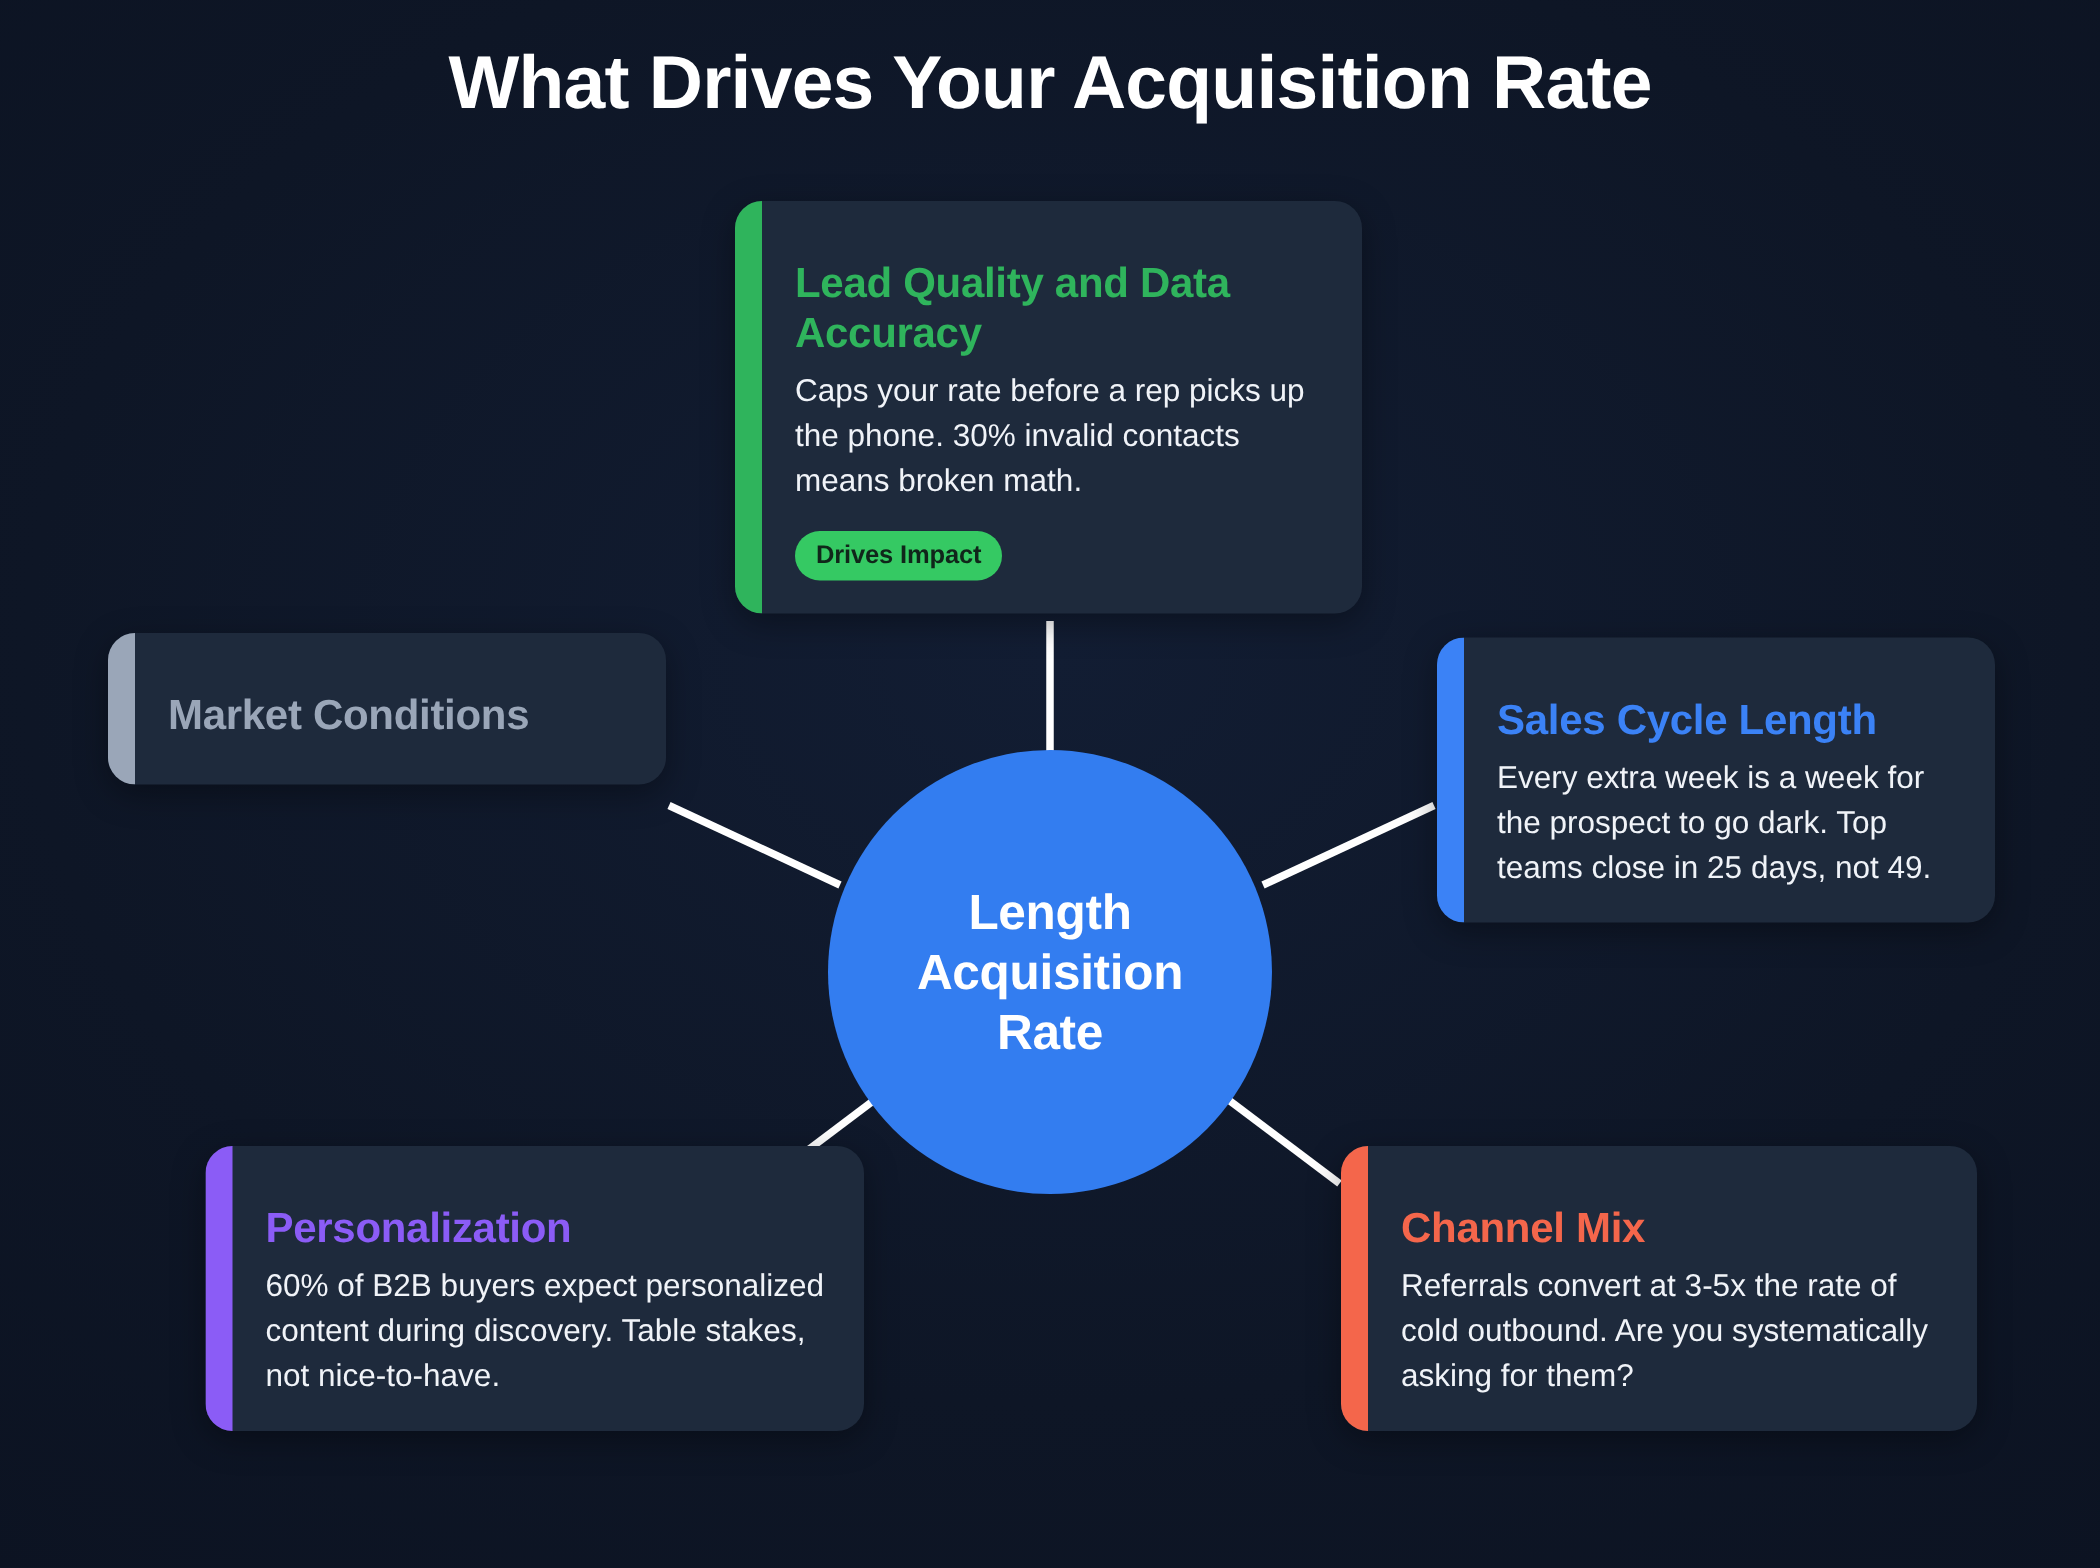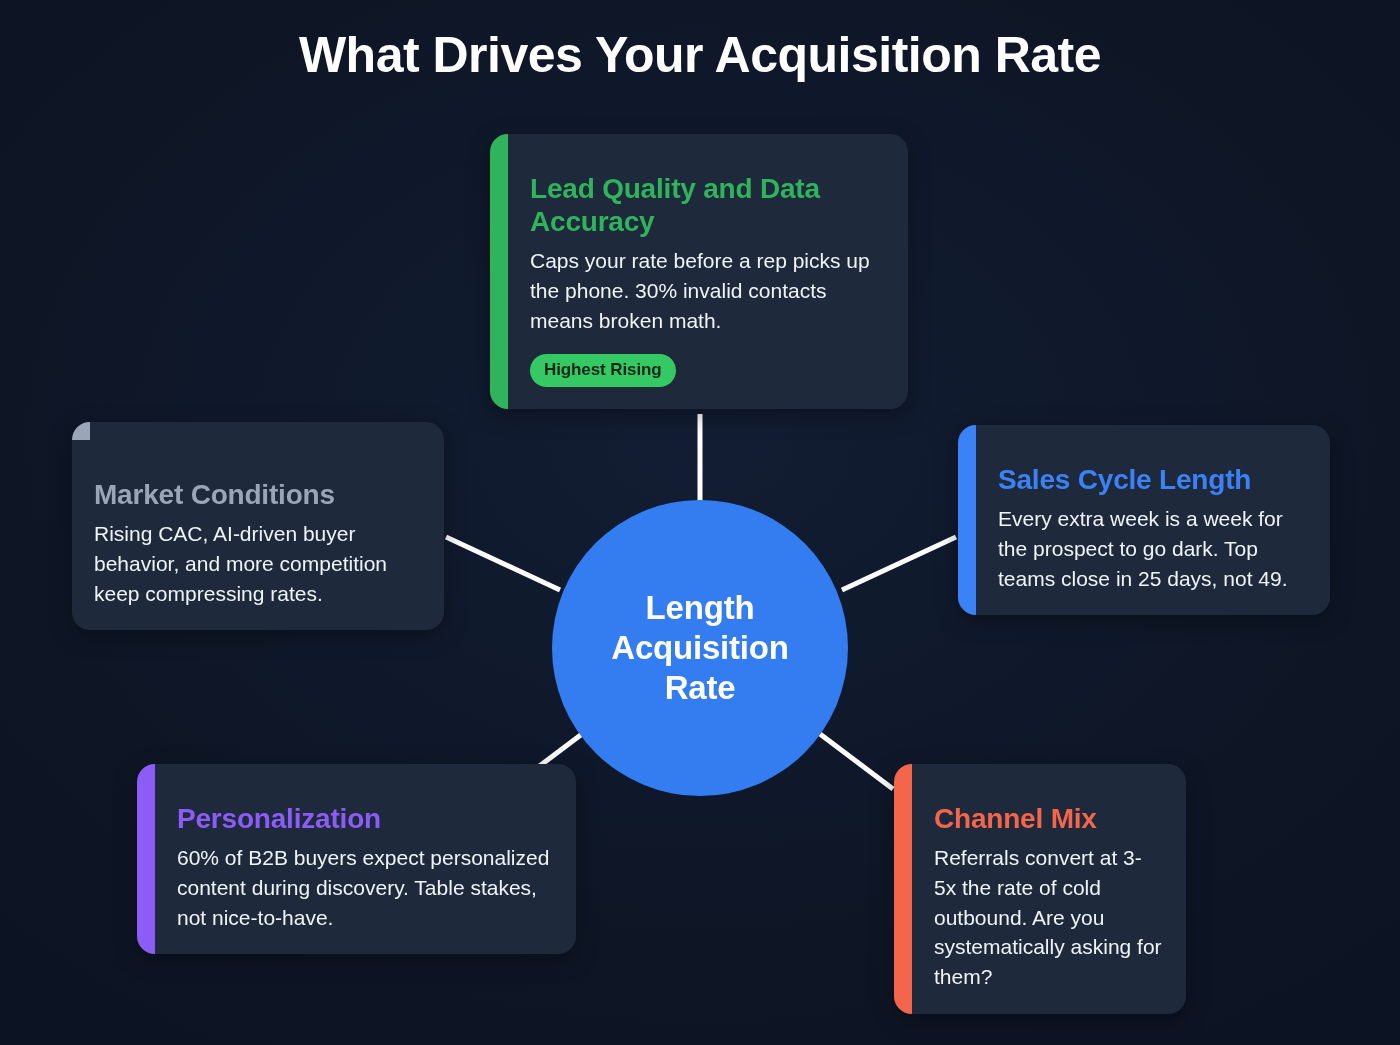--- a/index.html
+++ b/index.html
@@ -103,24 +103,24 @@
     border-radius: 999px;
     font-size: 17px;
     font-weight: 700;
     letter-spacing: -0.1px;
     color: #10261a;
     background: #35c963;
   }
 
   
   #card-lead-quality   { left: 490px; top: 134px;  width: 418px; }
-  #card-market         { left: 72px;  top: 422px;  width: 372px; flex-direction: column; }
+  #card-market         { left: 72px;  top: 422px;  width: 372px; }
   #card-sales-cycle    { left: 958px; top: 425px;  width: 372px; }
   #card-personalization{ left: 137px; top: 764px;  width: 439px; }
-  #card-channel-mix    { left: 894px; top: 764px;  width: 292px; }
+  #card-channel-mix    { left: 894px; top: 764px;  width: 424px; }
 
   #card-market .card-desc,
   #card-personalization .card-desc,
   #card-channel-mix .card-desc { font-size: 21px; }
 </style>
 </head>
 <body style="background-color: rgb(14, 22, 38);">
 
 <div id="page-title">What Drives Your Acquisition Rate</div>
 
@@ -134,29 +134,28 @@
 
 <div id="hub" style="background: rgb(51, 125, 240);">
   <div class="hub-label">Length Acquisition Rate</div>
 </div>
 
 <div class="card" id="card-lead-quality">
   <div class="card-accent" style="background: rgb(47, 180, 92);"></div>
   <div class="card-body">
     <h2 class="card-title" style="color: rgb(47, 180, 92);">Lead Quality and Data Accuracy</h2>
     <p class="card-desc">Caps your rate before a rep picks up the phone. 30% invalid contacts means broken math.</p>
-    <span class="card-badge" style="background: rgb(53, 201, 99); color: rgb(16, 38, 26);">Highest Rising</span>
+    <span class="card-badge" style="background: rgb(53, 201, 99); color: rgb(16, 38, 26);">Drives Impact</span>
   </div>
 </div>
 
 <div class="card" id="card-market">
   <div class="card-accent" style="background: rgb(154, 166, 184);"></div>
   <div class="card-body">
     <h2 class="card-title" style="color: rgb(154, 166, 184);">Market Conditions</h2>
-    <p class="card-desc">Rising CAC, AI-driven buyer behavior, and more competition keep compressing rates.</p>
   </div>
 </div>
 
 <div class="card" id="card-sales-cycle">
   <div class="card-accent" style="background: rgb(59, 130, 246);"></div>
   <div class="card-body">
     <h2 class="card-title" style="color: rgb(59, 130, 246);">Sales Cycle Length</h2>
     <p class="card-desc">Every extra week is a week for the prospect to go dark. Top teams close in 25 days, not 49.</p>
   </div>
 </div>

